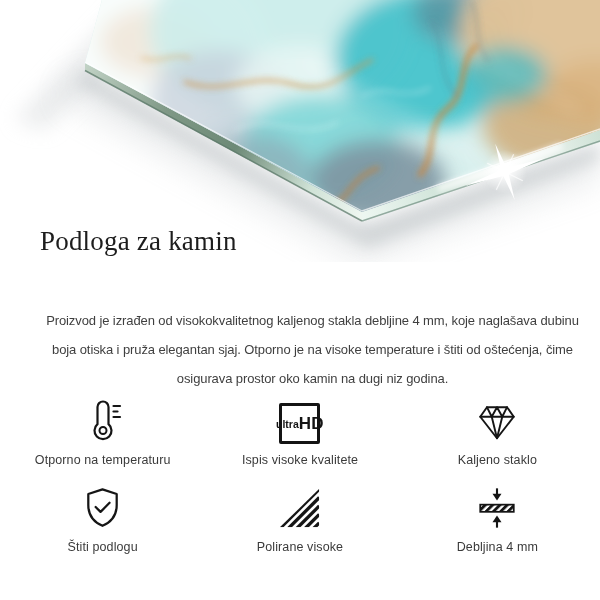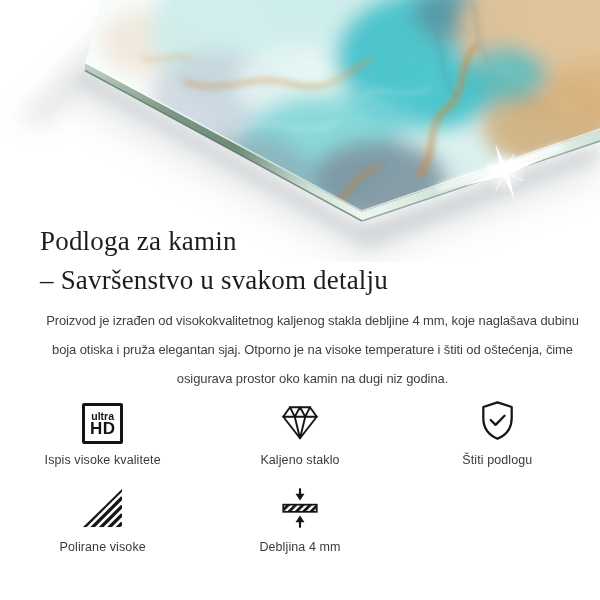--- a/index.html
+++ b/index.html
@@ -23,21 +23,21 @@
 
   
   .features { position:absolute; top:394px; left:0; right:0; padding:0 4px;
               display:grid; grid-template-columns:repeat(3,1fr); row-gap:14px; }
   .feature { display:flex; flex-direction:column; align-items:center; }
   .icon-wrap { height:50px; display:flex; align-items:flex-end; justify-content:center;
                margin-bottom:9px; }
   .feature-label { font-size:12.5px; color:#3a3a3a; letter-spacing:.1px; }
 
   .uhd-box { width:41px; height:41px; border:3px solid #141414; border-radius:2px;
-             display:flex; flex-direction:column; align-items:center; justify-content:center;
+             display:flex; flex-direction:row; align-items:center; justify-content:center;
              color:#141414; }
   .uhd-top { font-size:10.5px; line-height:10px; font-weight:bold; }
   .uhd-bottom { font-size:17px; line-height:16px; font-weight:bold; letter-spacing:.3px; }
 
   .ic { display:block; }
 </style>
 </head>
 <body>
 
 <div class="stage">
@@ -132,31 +132,42 @@
       <circle cx="505" cy="172" r="22" fill="url(#sparkGlow)"></circle>
       <polygon points="463,172 505,168.6 547,172 505,175.4" fill="#ffffff"></polygon>
       <polygon points="505,142 508.2,172 505,202 501.8,172" fill="#ffffff"></polygon>
       <line x1="491" y1="158" x2="519" y2="186" stroke="#ffffff" stroke-width="1.2" opacity="0.7"></line>
       <line x1="519" y1="158" x2="491" y2="186" stroke="#ffffff" stroke-width="1.2" opacity="0.7"></line>
     </g>
   </svg>
 
   <div class="title">
     <div>Podloga za kamin</div>
-    <div>– Savršenstvo u svakom detalju</div>
   </div>
 
   <div class="desc">
     <div>Proizvod je izrađen od visokokvalitetnog kaljenog stakla debljine 4 mm, koje naglašava dubinu</div>
     <div>boja otiska i pruža elegantan sjaj. Otporno je na visoke temperature i štiti od oštećenja, čime</div>
     <div>osigurava prostor oko kamin na dugi niz godina.</div>
   </div>
 
   <div class="features">
 
+    <div class="feature">
+      <div class="icon-wrap">
+        <svg class="ic" width="48" height="48" viewBox="0 0 48 48" fill="none" stroke="#151515" stroke-width="2.2" stroke-linecap="round" stroke-linejoin="round">
+          <path d="M18.5,11 A5.5 5.5 0 0 1 29.5,11 L29.5,28.2 A8.5 8.5 0 1 1 18.5,28.2 Z"></path>
+          <circle cx="24" cy="34.5" r="3.5" stroke-width="2"></circle>
+          <path d="M34.5,10 H41"></path>
+          <path d="M34.5,15.5 H38.5"></path>
+          <path d="M34.5,21 H41"></path>
+        </svg>
+      </div>
+      <div class="feature-label">Otporno na temperaturu</div>
+    </div>
 
     <div class="feature">
       <div class="icon-wrap">
         <div class="uhd-box">
           <span class="uhd-top">ultra</span>
           <span class="uhd-bottom">HD</span>
         </div>
       </div>
       <div class="feature-label">Ispis visoke kvalitete</div>
     </div>

